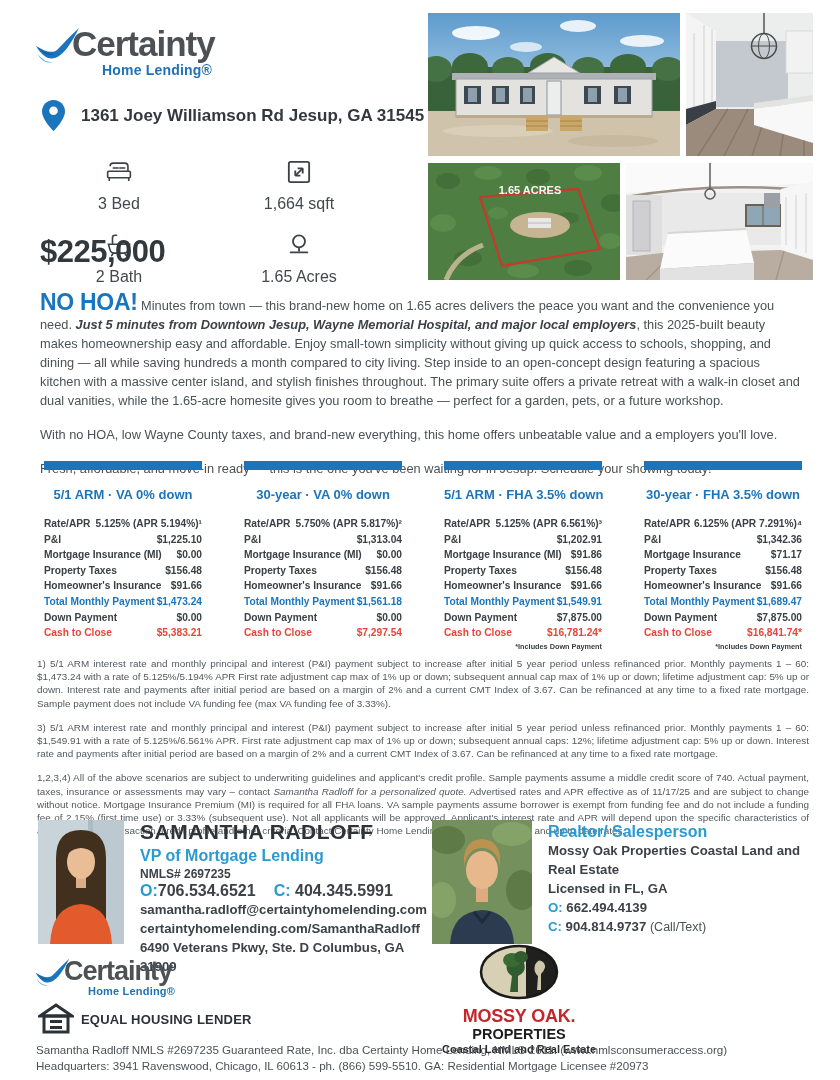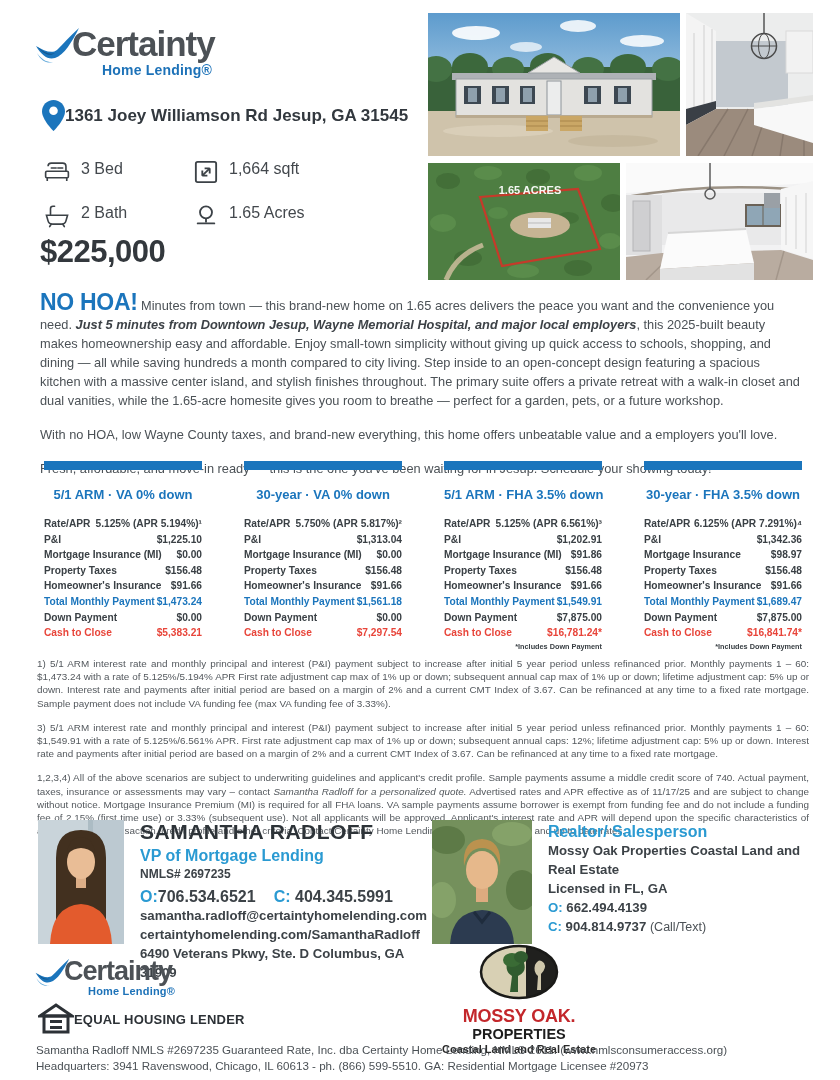--- a/index.html
+++ b/index.html
@@ -9,26 +9,26 @@
     font-family:"Liberation Sans", sans-serif; color:#3c4247; overflow:hidden;
   }
 
   
   .brand-top { position:absolute; left:36px; top:24px; width:230px; }
   .logo { position:relative; }
   .logo-check { position:absolute; left:-2px; top:2px; }
   .logo-name { display:block; margin-left:36px; font-size:35px; font-weight:700; letter-spacing:-1px; color:#4c5156; }
   .logo-tag { margin-left:66px; margin-top:-2px; font-size:14px; font-weight:700; color:#1d72b8; letter-spacing:.2px; }
 
-  .address-row { position:absolute; left:42px; top:100px; display:flex; align-items:center; gap:0; width:420px; }
+  .address-row { position:absolute; left:42px; top:100px; display:flex; align-items:center; gap:16px; width:420px; }
   .address-text { font-size:17px; font-weight:700; color:#32383e; }
 
   .features { position:absolute; left:44px; top:160px; width:360px;
               display:grid; grid-template-columns:150px auto; row-gap:20px; }
-  .feature { display:flex; align-items:flex-start; gap:11px; font-size:16px; color:#43484d; }
+  .feature { display:flex; align-items:center; gap:11px; font-size:16px; color:#43484d;flex-direction:column; }
   .feature svg { flex:0 0 auto; }
 
   .price { position:absolute; left:40px; top:234px; font-size:31px; font-weight:800; color:#33383d; letter-spacing:-0.5px; }
 
   
   .photos { position:absolute; left:428px; top:13px; width:385px; }
   .photo-row { display:flex; gap:6px; margin-bottom:7px; }
   .photos svg { display:block; }
 
   
@@ -57,33 +57,33 @@
   .fineprint .it { font-style:italic; }
 
   
   .agent { position:absolute; top:820px; display:flex; gap:16px; }
   .agent-sam { left:38px; width:400px; }
   .agent-bro { left:432px; width:386px; }
   .agent-photo { flex:0 0 auto; }
   .agent-name { font-size:21px; font-weight:800; letter-spacing:.5px; color:#2d3338; }
   .agent-title { font-size:16px; font-weight:700; color:#2a9ad2; margin-top:3px; }
   .agent-nmls { font-size:12px; font-weight:700; color:#3c4247; margin-top:2px; }
-  .agent-phones { font-size:16px; font-weight:800; color:#3c4247; margin-top:7px; }
+  .agent-phones { font-size:16px; font-weight:800; color:#3c4247; margin-top:1px; }
   .agent-phones .plabel { color:#2a9ad2; }
   .agent-phones .gap { display:inline-block; width:18px; }
   .agent-line { font-size:13.2px; font-weight:700; color:#3c4247; line-height:19px; }
   .agent-company { width:270px; }
   .phone-suffix { font-weight:400; font-size:12.5px; color:#4b5156; }
 
   
   .brand-bottom { position:absolute; left:36px; top:956px; width:210px; }
   .brand-bottom .logo-check { top:1px; }
   .brand-bottom .logo-name { margin-left:28px; font-size:27px; }
   .brand-bottom .logo-tag { margin-left:52px; font-size:11px; }
-  .ehl { position:absolute; left:38px; top:1003px; display:flex; align-items:center; }
+  .ehl { position:absolute; left:38px; top:1003px; display:flex; align-items:center; gap:7px; }
   .ehl-text { font-size:13px; font-weight:800; color:#2c3136; letter-spacing:.2px; }
 
   .mossyoak { position:absolute; left:428px; top:944px; width:182px; text-align:center; }
   .mo-name { font-size:18px; font-weight:800; color:#c3272b; letter-spacing:-0.2px; margin-top:2px; }
   .mo-sub { font-size:14.5px; font-weight:800; color:#1c1c1c; margin-top:-1px; }
   .mo-tag { font-size:11px; font-weight:700; color:#2a2a2a; margin-top:1px; }
 
   .footer-text { position:absolute; left:36px; top:1042px; width:782px;
                  font-size:11.6px; line-height:15.5px; color:#4b5156; }
 </style>
@@ -398,21 +398,21 @@
         <div class="rate-row">
             <span class="rl">Rate/APR</span>
             <span class="rv">6.125% (APR 7.291%)⁴</span>
           </div>
         <div class="rate-row">
             <span class="rl">P&amp;I</span>
             <span class="rv">$1,342.36</span>
           </div>
         <div class="rate-row">
             <span class="rl">Mortgage Insurance</span>
-            <span class="rv">$98.97</span>
+            <span class="rv">$71.17</span>
           </div>
         <div class="rate-row">
             <span class="rl">Property Taxes</span>
             <span class="rv">$156.48</span>
           </div>
         <div class="rate-row">
             <span class="rl">Homeowner's Insurance</span>
             <span class="rv">$91.66</span>
           </div>
         <div class="rate-row row-total">

